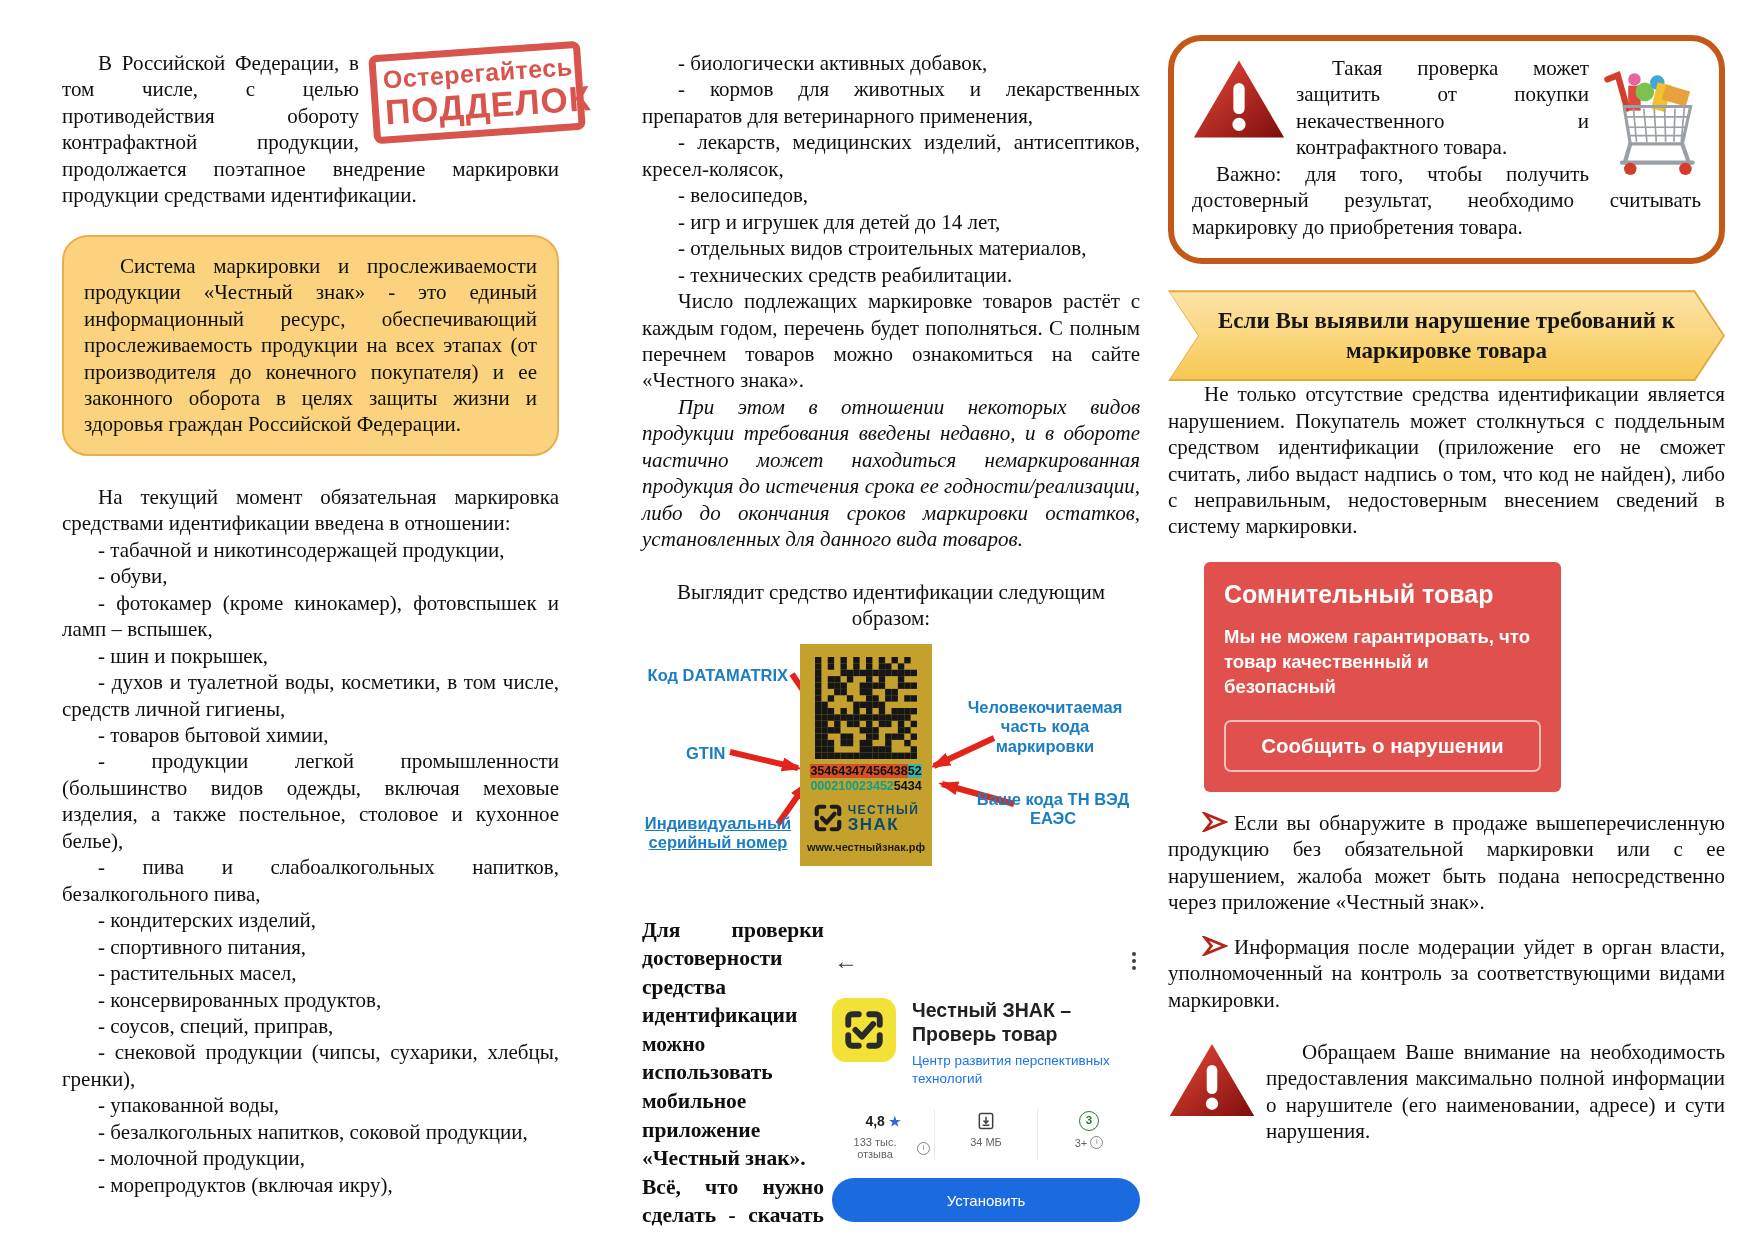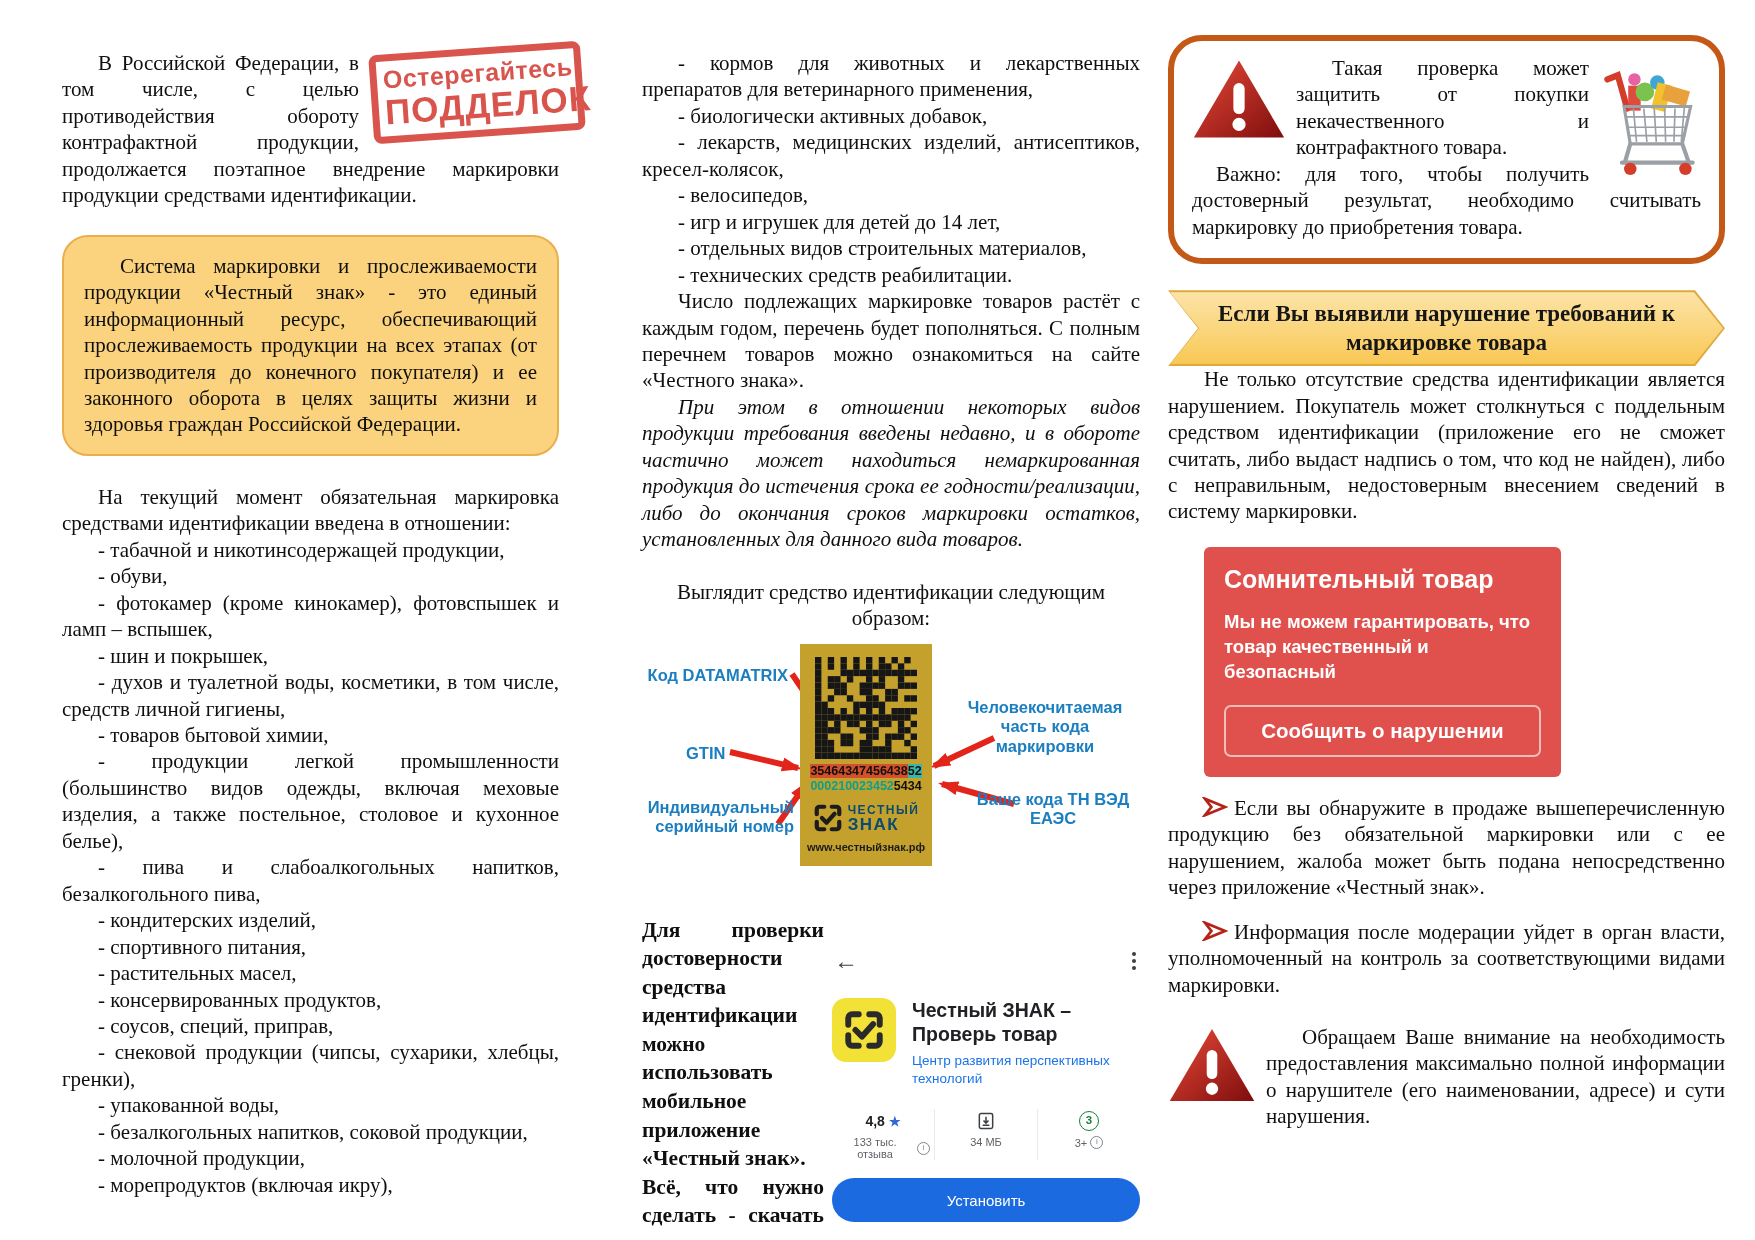--- a/index.html
+++ b/index.html
@@ -27,21 +27,21 @@
   .list-intro{margin-top:28px;}
 
   
   .fig-heading{margin-top:26px;text-align:center;}
   .figure{position:relative;height:256px;margin-top:10px;}
   .fig-arrows{position:absolute;left:0;top:0;width:100%;height:100%;}
   .ann{position:absolute;font-family:"Liberation Sans",sans-serif;font-weight:bold;
        color:var(--annotation-blue,#1b7ec0);font-size:16.5px;line-height:1.2;}
   .ann-dm{left:0px;top:24px;width:146px;text-align:right;}
   .ann-gtin{left:44px;top:102px;}
-  .ann-serial{left:0px;top:156px;width:152px;text-align:right;}
+  .ann-serial{left:0px;top:172px;width:152px;text-align:center;text-decoration:underline;}
   .ann-hr{left:308px;top:56px;width:190px;text-align:center;}
   .ann-tnved{left:332px;top:148px;width:158px;text-align:center;}
   .codelabel{position:absolute;left:158px;top:2px;width:132px;height:222px;
              background:var(--label-gold,#c4a12d);text-align:center;}
   #dm{display:block;margin:13px auto 5px;width:102px;height:102px;}
   .codes{font-family:"Liberation Sans",sans-serif;font-weight:bold;font-size:12.5px;
          line-height:1.2;color:#101010;white-space:nowrap;}
   .c1a{background:var(--gtin-bg,#d4502b);}
   .c1b{background:var(--check-bg,#3ab6a8);}
   .c2a{color:var(--serial-green,#0e9f8a);}
@@ -80,21 +80,21 @@
              font-size:11.5px;line-height:16px;font-weight:bold;}
   .install-btn{margin-top:18px;height:44px;background:var(--install-blue,#1b6ae0);border-radius:22px;
                color:#fff;font-size:15px;display:flex;align-items:center;justify-content:center;cursor:pointer;}
 
   
   .warn-box{border:6px solid var(--box-border-orange,#c35817);border-radius:34px;padding:14px 18px 18px;}
   .tri{float:left;width:94px;height:84px;margin:2px 10px 2px 0;}
   .tri2{float:left;width:88px;height:78px;margin:2px 10px 2px 0;}
   .cart{float:right;width:104px;height:118px;margin:6px 0 0 8px;}
   .wb-p2{text-indent:24px;}
-  .banner{margin-top:26px;position:relative;height:76px;}
+  .banner{margin-top:26px;position:relative;height:91px;}
   .banner-bg{position:absolute;inset:0;background:#dfa93e;
      clip-path:polygon(0 0,calc(100% - 30px) 0,100% 50%,calc(100% - 30px) 100%,0 100%,30px 50%);}
   .banner-fill{position:absolute;inset:2px;background:linear-gradient(180deg,var(--banner-light,#fce4a8),var(--banner-dark,#f8c854));
      clip-path:polygon(0 0,calc(100% - 29px) 0,100% 50%,calc(100% - 29px) 100%,0 100%,29px 50%);
      display:flex;align-items:center;justify-content:center;text-align:center;
      font-weight:bold;font-size:23px;line-height:1.28;padding:0 44px;color:#161616;}
   .para-violation{margin-top:24px;}
   .alert-card{margin:22px 0 0 36px;width:317px;background:var(--alert-red,#e0504d);border-radius:6px;
               padding:18px 20px 20px;font-family:"Liberation Sans",sans-serif;color:#fff;}
   .alert-title{font-size:25px;font-weight:bold;}
@@ -162,23 +162,23 @@
 
         <div class="para li">- молочной продукции,</div>
 
         <div class="para li">- морепродуктов (включая икру),</div>
       </div>
   </div>
 
   <div class="col" id="col2">
     <div>
 
+        <div class="para li">- биологически активных добавок,</div>
+
         <div class="para li">- кормов для животных и лекарственных препаратов для ветеринарного применения,</div>
-
-        <div class="para li">- биологически активных добавок,</div>
 
         <div class="para li">- лекарств, медицинских изделий, антисептиков, кресел-колясок,</div>
 
         <div class="para li">- велосипедов,</div>
 
         <div class="para li">- игр и игрушек для детей до 14 лет,</div>
 
         <div class="para li">- отдельных видов строительных материалов,</div>
 
         <div class="para li">- технических средств реабилитации.</div>

